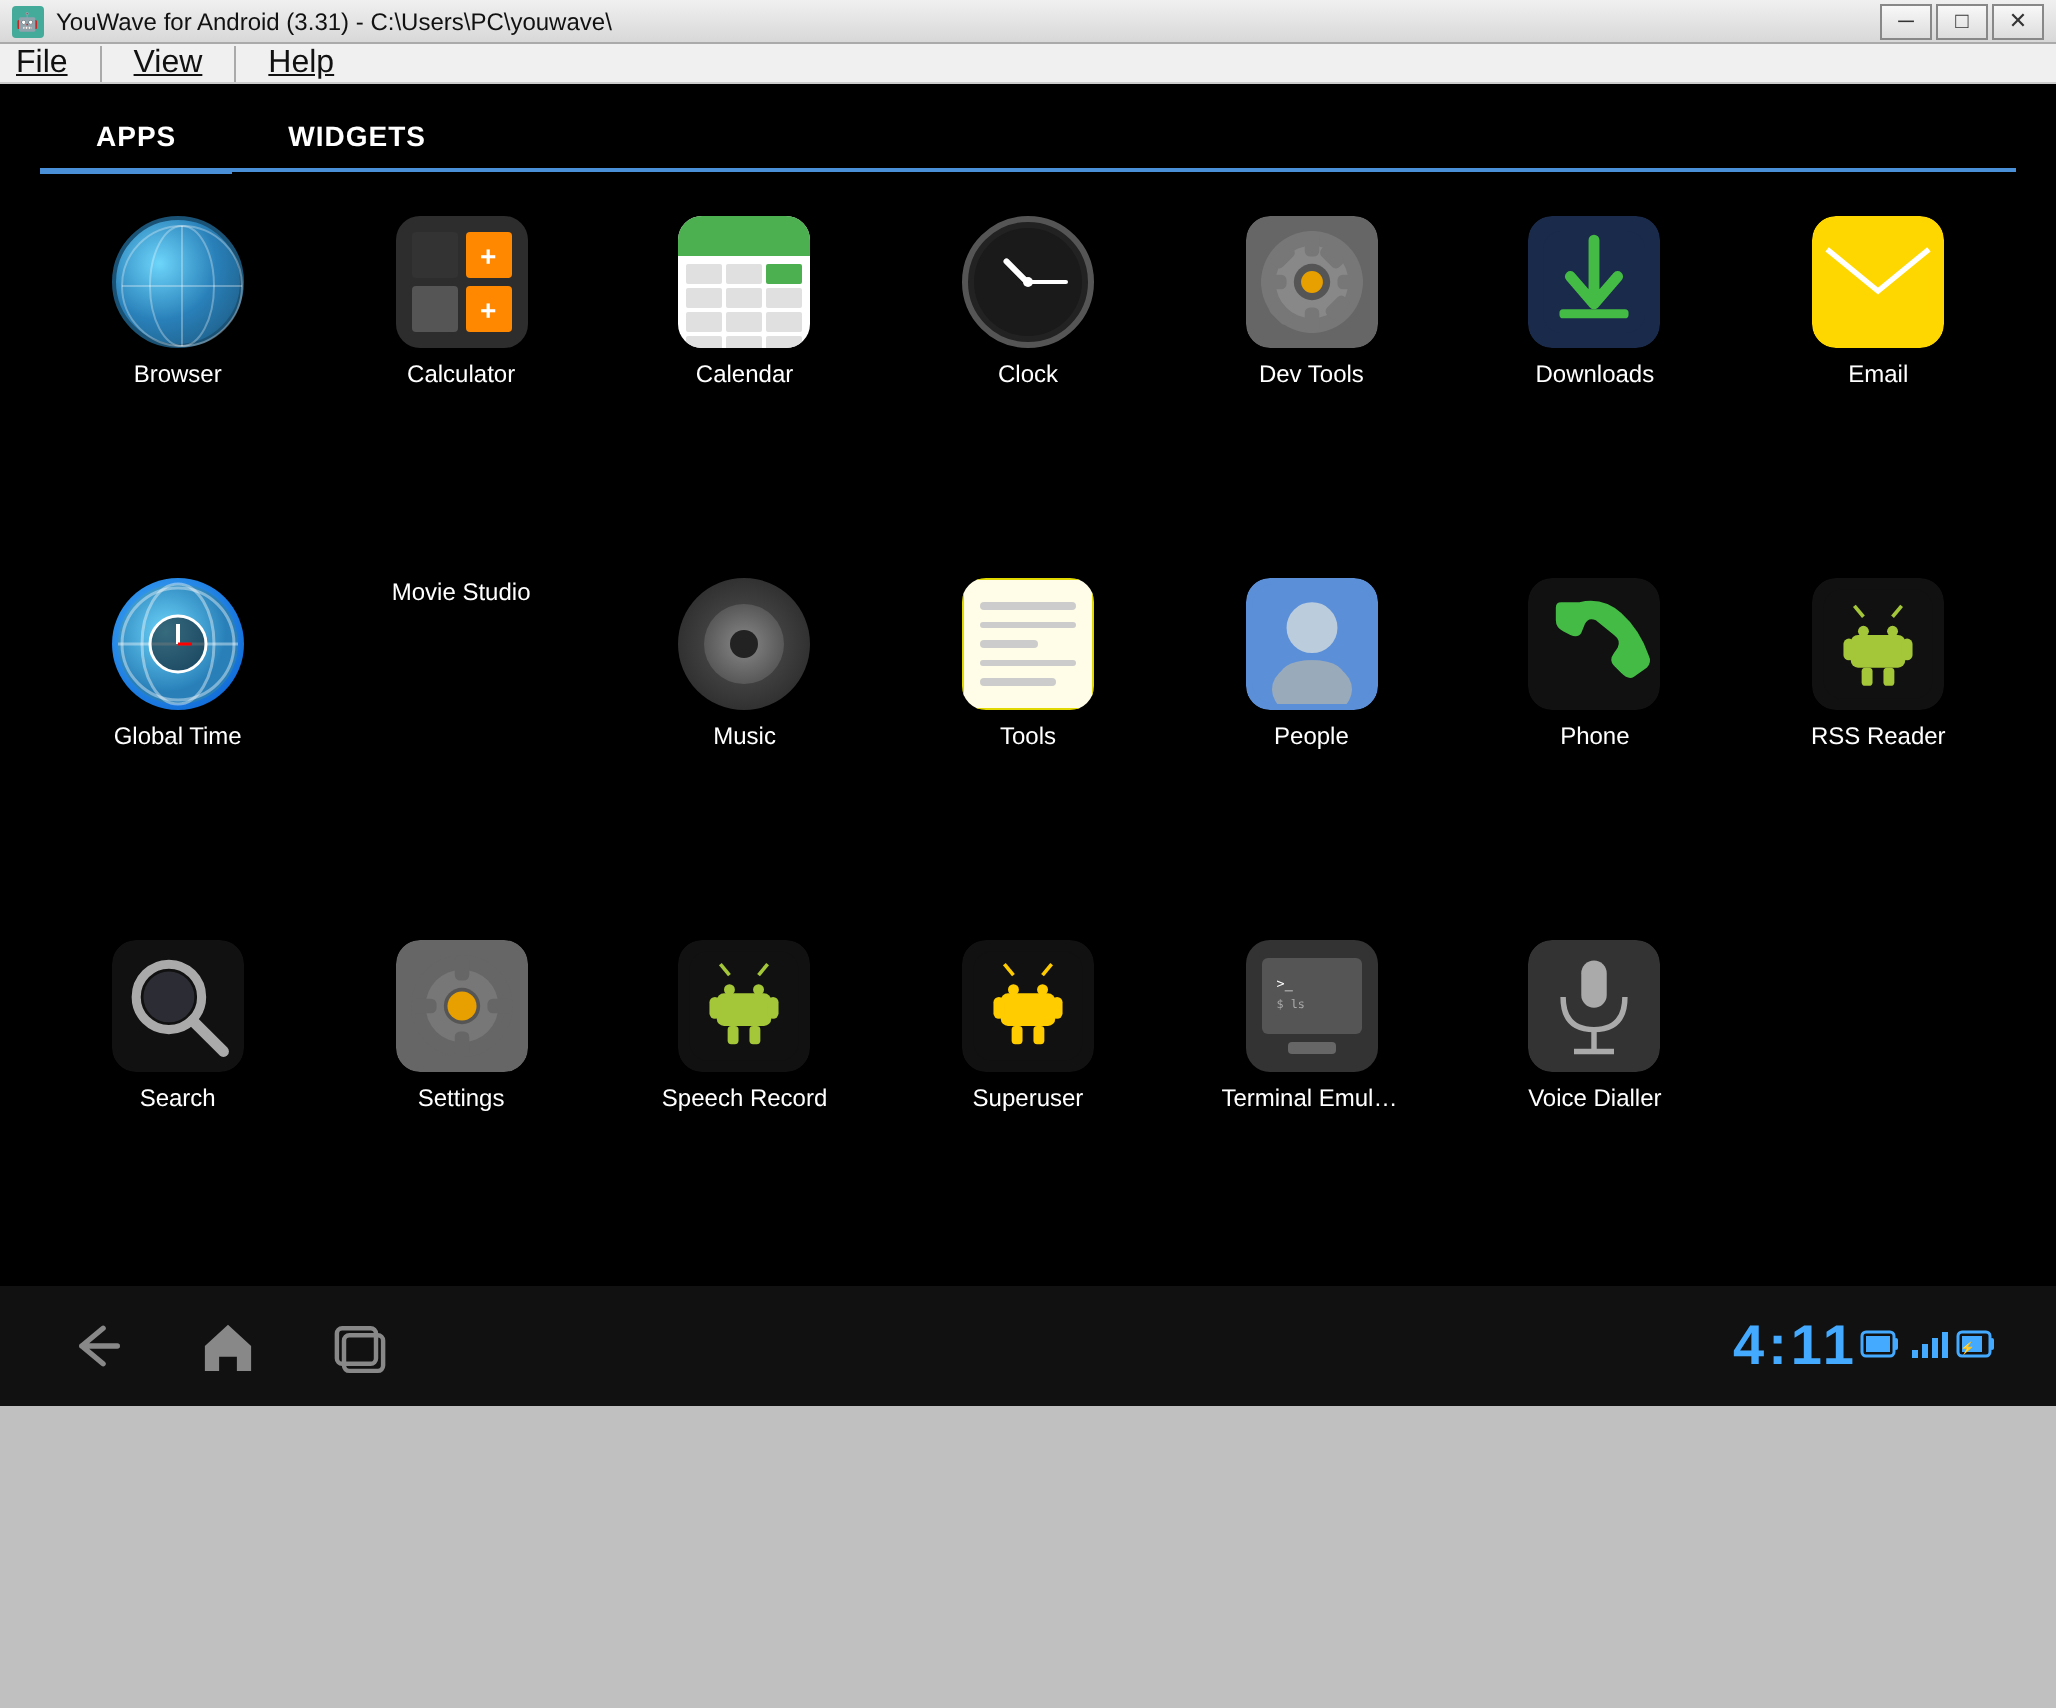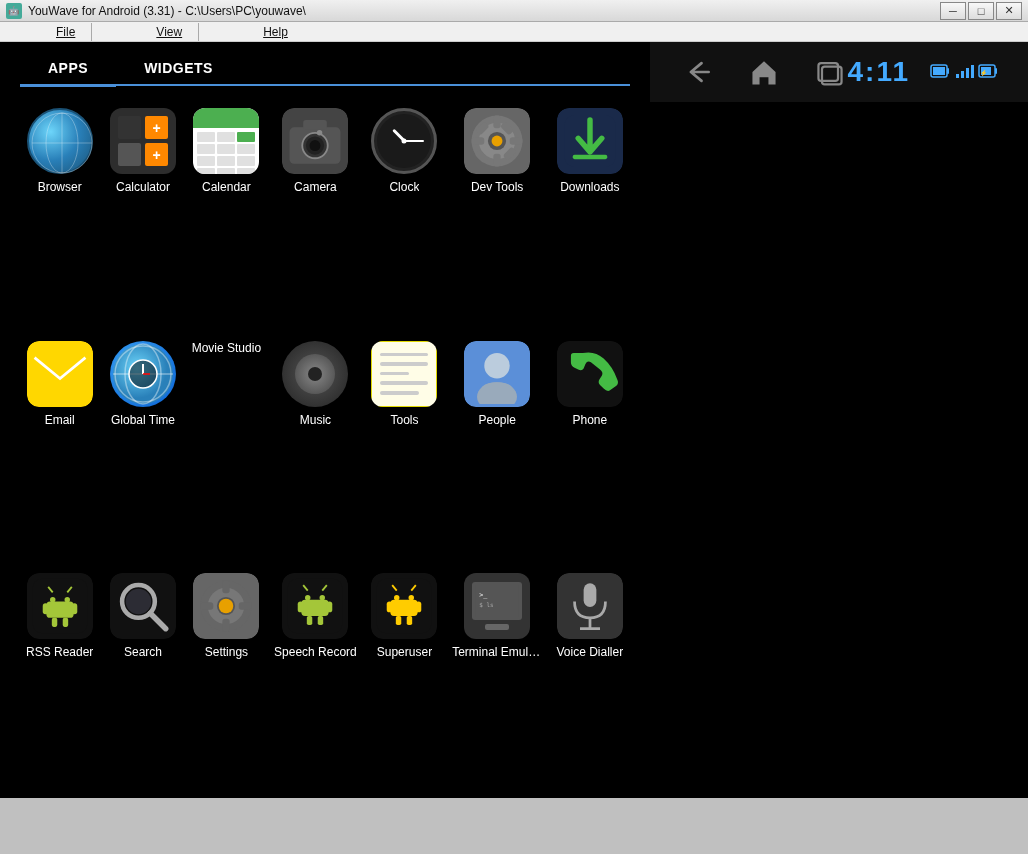--- a/index.html
+++ b/index.html
@@ -24,31 +24,31 @@
     
     .menu-bar {
       background: #f0f0f0;
       height: 20px;
       display: flex;
       align-items: center;
       padding: 0 4px;
       gap: 12px;
       border-bottom: 1px solid #ccc;
     }
-    .menu-item { font-size: 12px; color: #111; cursor: pointer; padding: 0 4px; text-decoration: underline; margin-left: 48px; }
+    .menu-item { font-size: 16px; color: #111; cursor: pointer; padding: 0 4px; text-decoration: underline; }
     .menu-divider { height: 18px; border-left: 1px solid #aaa; }
 
     
     .main-window {
       width: 1028px;
-      height: 756px;
+      height: 661px;
       background: #000;
       position: relative;
       display: flex;
-      flex-direction: row;
+      flex-direction: column;
     }
 
     
     .android-screen {
       flex: 1;
       background: #000;
       padding: 10px 20px;
       display: flex;
       flex-direction: column;
     }
@@ -130,21 +130,21 @@
       background: #111;
       display: flex;
       align-items: center;
       justify-content: space-between;
       padding: 0 30px;
     }
     .nav-buttons { display: flex; gap: 30px; align-items: center; }
     .nav-btn { width: 36px; height: 36px; display: flex; align-items: center; justify-content: center; cursor: pointer; }
     .nav-btn svg { fill: #888; }
 
-    .bottom-right { display: flex; align-items: center; gap: 20px; }
+    .bottom-right { display: flex; align-items: center; gap: 1px; }
     .time-display { color: #4af; font-size: 28px; font-weight: bold; letter-spacing: 2px; }
     .status-icons { display: flex; gap: 4px; }
 
     
     .browser-globe { background: radial-gradient(circle at 35% 35%, #6dd5fa, #2980b9, #1a5276); border-radius: 50%; width: 66px; height: 66px; position: relative; border: 2px solid #1a5276; }
 
     
     .clock-face { background: #222; border-radius: 50%; width: 66px; height: 66px; border: 3px solid #555; position: relative; display: flex; align-items: center; justify-content: center; }
     .clock-inner { border-radius: 50%; width: 54px; height: 54px; background: #1a1a1a; position: relative; display: flex; align-items: center; justify-content: center; }
     .clock-hand { position: absolute; background: #fff; border-radius: 2px; transform-origin: bottom center; }
@@ -299,35 +299,20 @@
                 <div class="cal-cell"></div>
               <div class="cal-cell"></div>
                 <div class="cal-cell"></div>
                 <div class="cal-cell"></div>
             </div>
           </div>
         </div>
         <span class="app-label">Calendar</span>
       </div>
 
-      <div class="app-item">
-        <div class="app-icon" style="background:none; width:66px; height:66px;">
-          <div class="camera-face">
-            <svg viewBox="0 0 66 66" width="60" height="60">
-              <rect x="5" y="18" width="56" height="40" rx="5" fill="#555"></rect>
-              <rect x="20" y="10" width="26" height="10" rx="3" fill="#555"></rect>
-              <circle cx="33" cy="38" r="14" fill="#333" stroke="#888" stroke-width="2"></circle>
-              <circle cx="33" cy="38" r="10" fill="#222"></circle>
-              <circle cx="33" cy="38" r="6" fill="#111"></circle>
-              <circle cx="38" cy="24" r="3" fill="#888"></circle>
-            </svg>
-          </div>
-        </div>
-        <span class="app-label">Camera</span>
-      </div>
 
       <div class="app-item">
         <div class="app-icon" style="background:none; width:66px; height:66px;">
           <div class="clock-face">
             <div class="clock-inner">
               <div class="clock-hand clock-hour"></div>
               <div class="clock-hand clock-minute"></div>
               <div style="position:absolute; width:5px; height:5px; background:#fff; border-radius:50%; top:50%; left:50%; transform:translate(-50%,-50%);"></div>
             </div>
           </div>

